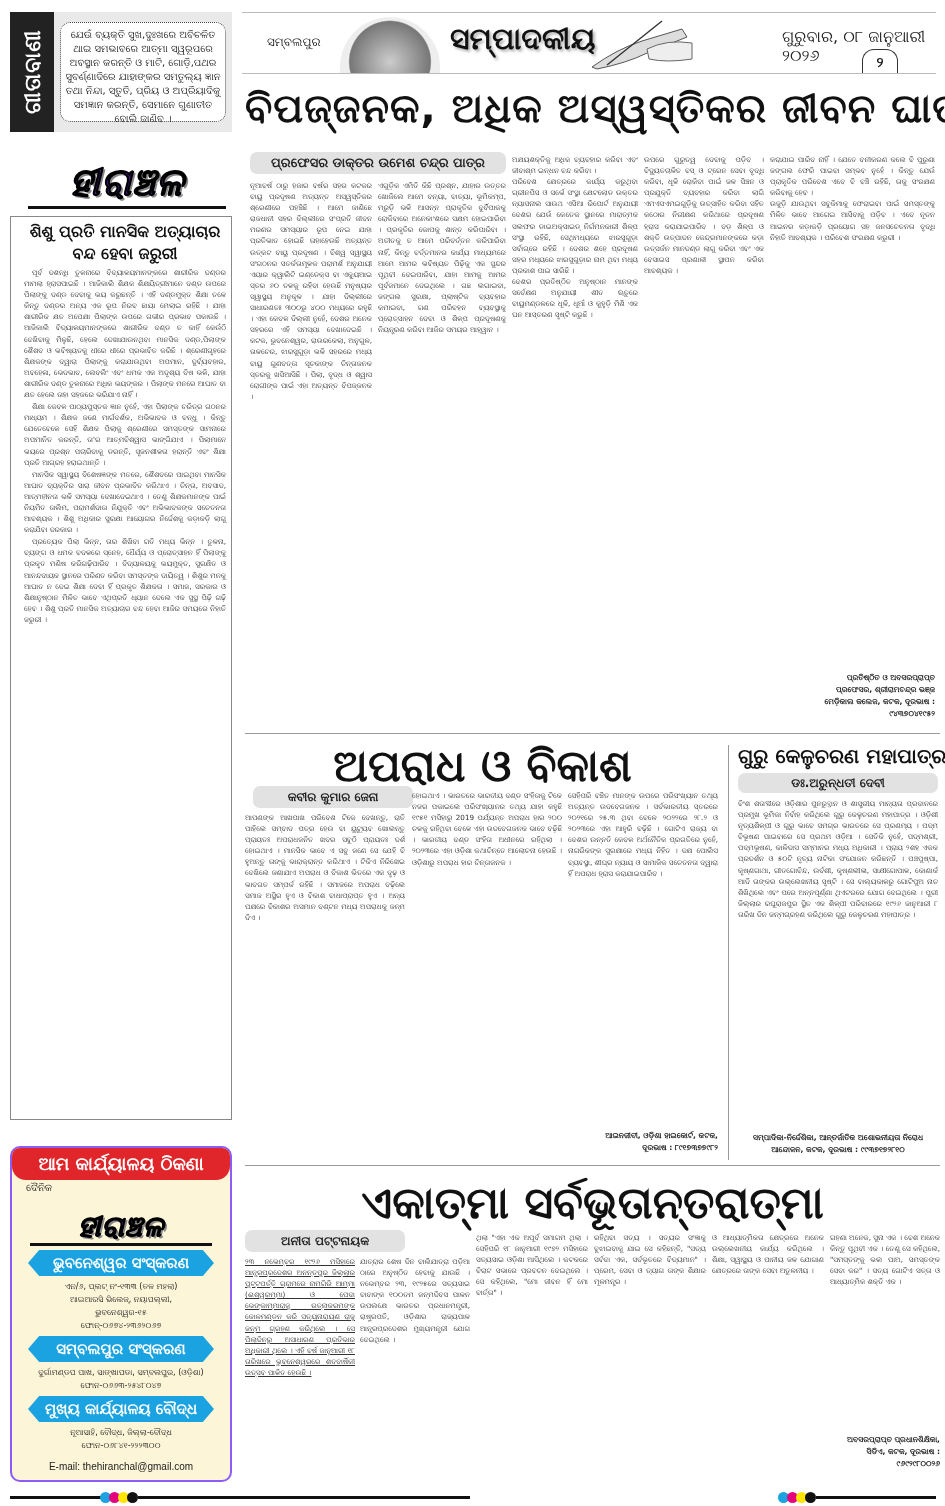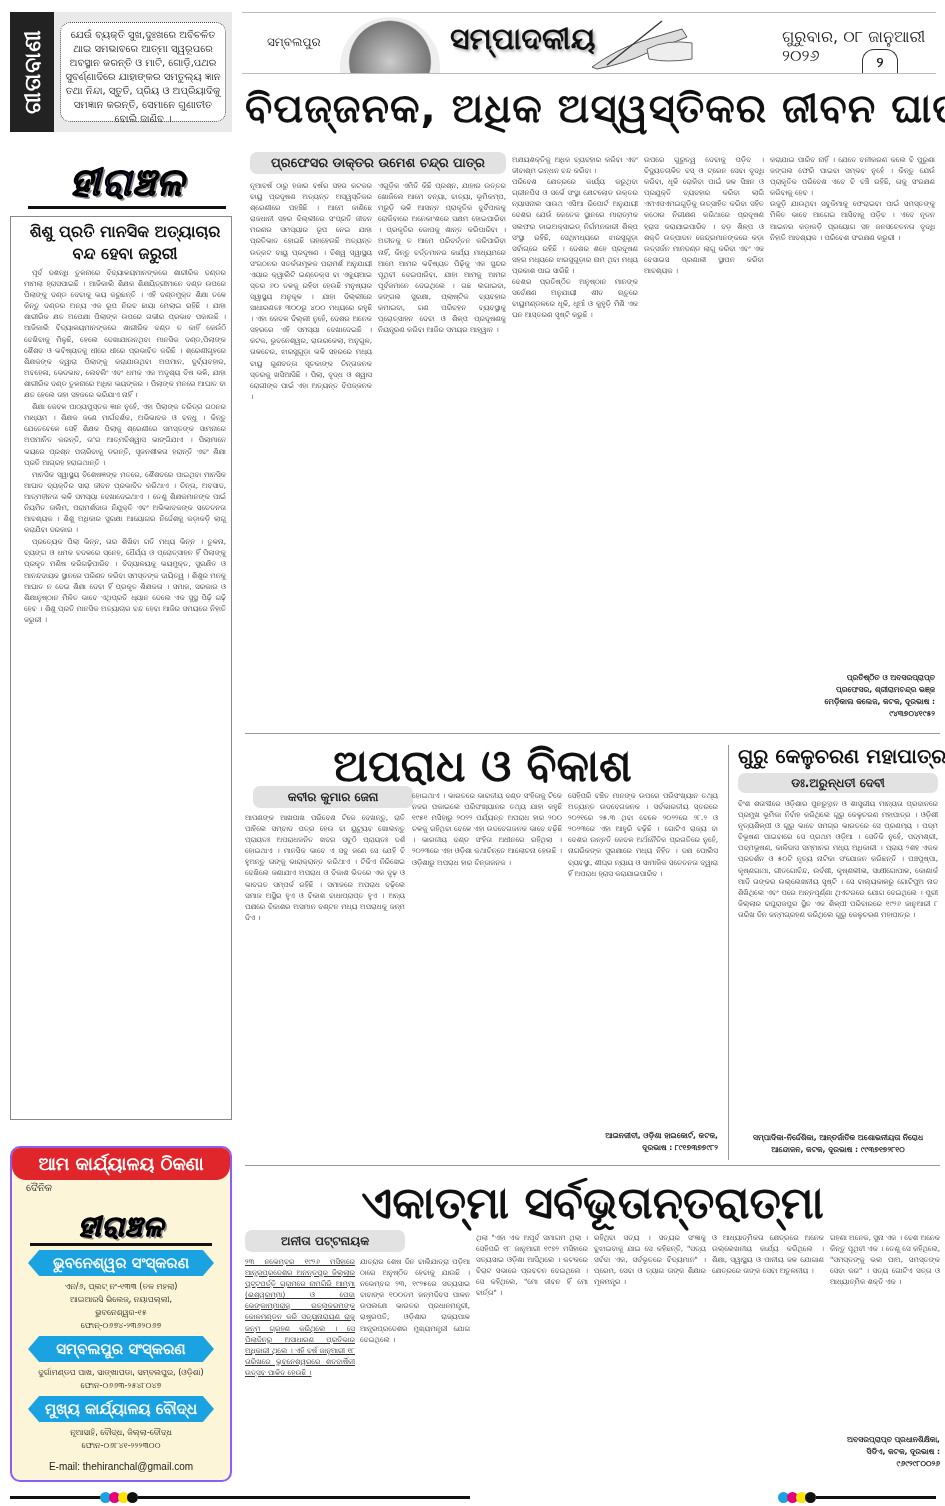--- a/index.html
+++ b/index.html
@@ -95,21 +95,21 @@
   <div>ପ୍ରଫେସର, ଶ୍ରୀରାମଚନ୍ଦ୍ର ଭଞ୍ଜ</div>
   <div>ମେଡ଼ିକାଲ କଲେଜ, କଟକ, ଦୂରଭାଷ :</div>
   <div>୯୪୩୭୦୪୧୯୫୨</div>
 </div>
 
 <div class="hline" style="left:245px;top:733px;width:695px;"></div>
 
 <div id="hl2" class="headline">ଅପରାଧ ଓ ବିକାଶ</div>
 <div id="by2" class="byline">କବୀର କୁମାର ଜେନା</div>
 <div class="abs body-text" style="left:245px;top:812px;width:160px;height:350px;">ଆପଣଙ୍କ ଆଖପାଖ ପରିବେଶ ଟିକେ ଦେଖନ୍ତୁ, ରାତି ପାହିଲେ ସମ୍ବାଦ ପତ୍ର ହେଉ ବା ୟୁଟ୍ୟୁବ ଖୋଲନ୍ତୁ ପ୍ରାୟତଃ ଅପରାଧଜନିତ ଖବର ସବୁଠି ପ୍ରାୟତଃ ଦର୍ଶ ହୋଇଥାଏ । ମାନସିକ ଭାବେ ଏ ସବୁ ଜଣେ ସେ ଯେହି ବି ହୁଅନ୍ତୁ ତାଙ୍କୁ ଭାରାକ୍ରାନ୍ତ କରିଥାଏ । ଟିକିଏ ନିରିଖେଇ ଦେଖିଲେ ଜଣାଯାଏ ଅପରାଧ ଓ ବିକାଶ ଭିତରେ ଏକ ଦୃଢ଼ ଓ ଭାବଗତ ସମ୍ପର୍କ ରହିଛି । ସମାଜରେ ଅପରାଧ ବଢ଼ିଲେ ସମାଜ ଅସ୍ଥିର ହୁଏ ଓ ବିକାଶ ବାଧାପ୍ରାପ୍ତ ହୁଏ । ଅନ୍ୟ ପକ୍ଷରେ ବିକାଶର ଅସମାନ ବଣ୍ଟନ ମଧ୍ୟ ଅପରାଧକୁ ଜନ୍ମ ଦିଏ ।</div>
-<div class="abs body-text" style="left:412px;top:790px;width:150px;height:372px;">ହୋଇଥାଏ । ଭାରତରେ ଭାରତୀୟ ଦଣ୍ଡ ସଂହିତାକୁ ଟିକେ ନଜର ପକାଇଲେ ପରିସଂଖ୍ୟାନର ତଥ୍ୟ ଯାହା କହୁଛି ୧୯୫୧ ମସିହାରୁ ୨୦୨୨ ପର୍ଯ୍ୟନ୍ତ ଅପରାଧ ହାର ୨୦୦ ଚଳକୁ ରହିଥିବା ବେଳେ ଏହା ଉଦବେଗଜନକ ଭାବେ ବଢ଼ିଛି । ଭାରତୀୟ ଦଣ୍ଡ ସଂହିତା ଅଧୀନରେ ରହିଥିଲା । ୨୦୨୩ରେ ଏହା ଓଡ଼ିଶା କଥାଚିନ୍ତେ ଆଲୋଚନା ହେଉଛି । ଓଡ଼ିଶାରୁ ଅପରାଧ ହାର ଚିନ୍ତାଜନକ ।</div>
+<div class="abs body-text" style="left:412px;top:790px;width:150px;height:372px;">ହୋଇଥାଏ । ଭାରତରେ ଭାରତୀୟ ଦଣ୍ଡ ସଂହିତାକୁ ଟିକେ ନଜର ପକାଇଲେ ପରିସଂଖ୍ୟାନର ତଥ୍ୟ ଯାହା କହୁଛି ୧୯୫୧ ମସିହାରୁ 2019 ପର୍ଯ୍ୟନ୍ତ ଅପରାଧ ହାର ୨୦୦ ଚଳକୁ ରହିଥିବା ବେଳେ ଏହା ଉଦବେଗଜନକ ଭାବେ ବଢ଼ିଛି । ଭାରତୀୟ ଦଣ୍ଡ ସଂହିତା ଅଧୀନରେ ରହିଥିଲା । ୨୦୨୩ରେ ଏହା ଓଡ଼ିଶା କଥାଚିନ୍ତେ ଆଲୋଚନା ହେଉଛି । ଓଡ଼ିଶାରୁ ଅପରାଧ ହାର ଚିନ୍ତାଜନକ ।</div>
 <div class="abs body-text" style="left:568px;top:790px;width:150px;height:325px;">ସେହିପରି ବଞ୍ଚିତ ମାନଙ୍କ ଉପରେ ପରିସଂଖ୍ୟାନ ତଥ୍ୟ ଅତ୍ୟନ୍ତ ଉଦବେଗଜନକ । ସର୍ବଭାରତୀୟ ସ୍ତରରେ ୨୦୨୧ରେ ୨୫.୩ ଥିବା ବେଳେ ୨୦୨୨ରେ ୨୮.୨ ଓ ୨୦୨୩ରେ ଏହା ଆହୁରି ବଢ଼ିଛି । ଗୋଟିଏ ରାଜ୍ୟ ବା ଦେଶର ଉନ୍ନତି କେବଳ ଅର୍ଥନୈତିକ ପ୍ରଗତିରେ ନୁହେଁ, ନାଗରିକଙ୍କ ସୁରକ୍ଷାରେ ମଧ୍ୟ ନିହିତ । ଦକ୍ଷ ପୋଲିସ ବ୍ୟବସ୍ଥା, ଶୀଘ୍ର ନ୍ୟାୟ ଓ ସାମାଜିକ ସଚେତନତା ଦ୍ୱାରା ହିଁ ଅପରାଧ ହ୍ରାସ କରାଯାଇପାରିବ ।</div>
 <div class="signoff" style="left:568px;top:1130px;width:150px;">
   <div>ଆଇନଜୀବୀ, ଓଡ଼ିଶା ହାଇକୋର୍ଟ, କଟକ,</div>
   <div>ଦୂରଭାଷ : ୮୯୧୭୩୭୭୯୮୨</div>
 </div>
 
 <div class="vline" style="left:728px;top:745px;height:415px;"></div>
 
 <div id="hl4" class="headline">ଗୁରୁ କେଳୁଚରଣ ମହାପାତ୍ର</div>
 <div id="by4" class="byline">ଡଃ.ଅରୁନ୍ଧତୀ ଦେବୀ</div>

